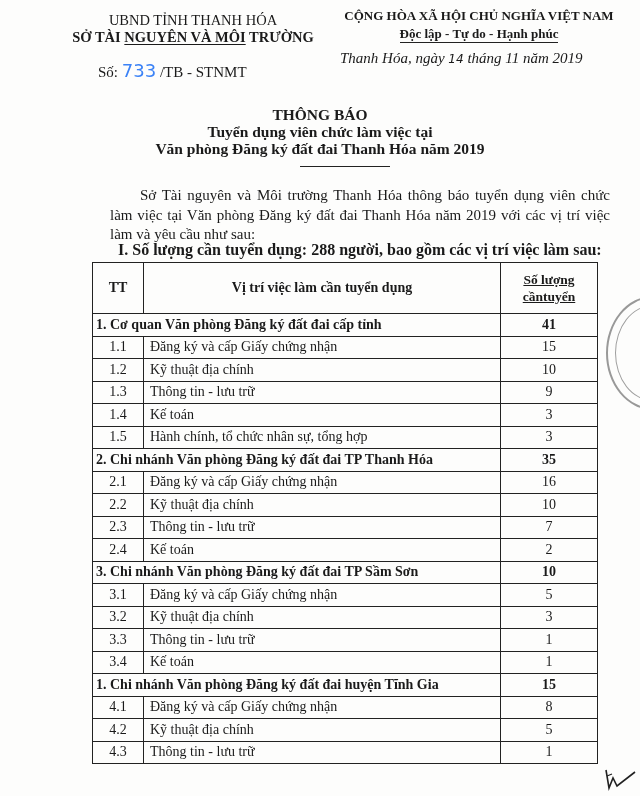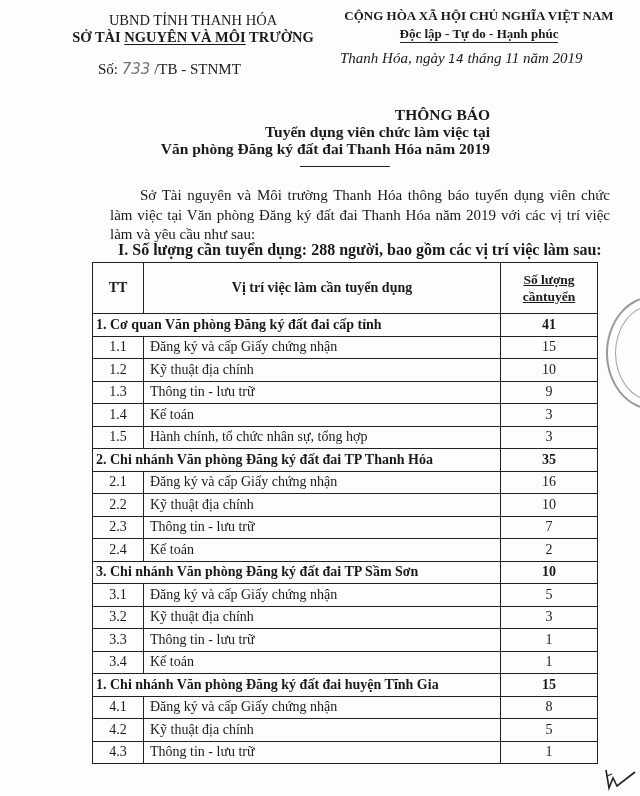--- a/index.html
+++ b/index.html
@@ -13,36 +13,36 @@
   .page { position: absolute; left: 0; top: 0; width: 640px; height: 562px; padding-left: 26px; }
 
   .hdr-left {
     position: absolute; left: 68px; top: 12px; width: 250px; text-align: center;
     font-size: 14.5px; line-height: 17px;
   }
   .hdr-left .l1 { font-weight: normal; }
   .hdr-left .l2 { font-weight: bold; }
   .hdr-left .l2 .ul { text-decoration: underline; text-decoration-thickness: 1px; text-underline-offset: 2px; }
   .docno { position: absolute; left: 98px; top: 60px; font-size: 15px; }
-  .docno .hand { font-family: "DejaVu Sans", sans-serif; font-style: italic; font-size: 15px; color: #737373; }
+  .docno .hand { font-family: "DejaVu Sans", sans-serif; font-size: 18px; color: #3b82f6; }
 
   .hdr-right {
     position: absolute; left: 318px; top: 7px; width: 322px; text-align: center;
     font-size: 13px; line-height: 18px; font-weight: bold;
   }
   .hdr-right .motto span {
     border-bottom: 1px solid #222; padding-bottom: 1px;
   }
   .dateline {
     position: absolute; left: 340px; top: 50px; font-style: italic; font-size: 15px;
   }
   .dateline .hand { font-family: "DejaVu Sans", sans-serif; font-size: 12px; }
 
   .title-block {
-    position: absolute; left: 150px; top: 106px; width: 340px; text-align: right;
+    position: absolute; left: 150px; top: 106px; width: 340px; text-align: center;
     font-weight: bold; font-size: 15.5px; line-height: 17px;
   }
   .title-rule {
     position: absolute; left: 300px; top: 166px; width: 90px; border-top: 1px solid #222;
   }
   .intro {
     position: absolute; left: 110px; top: 186px; width: 500px;
     font-size: 15px; line-height: 19.5px;
     text-indent: 30px; text-align: justify;
   }

